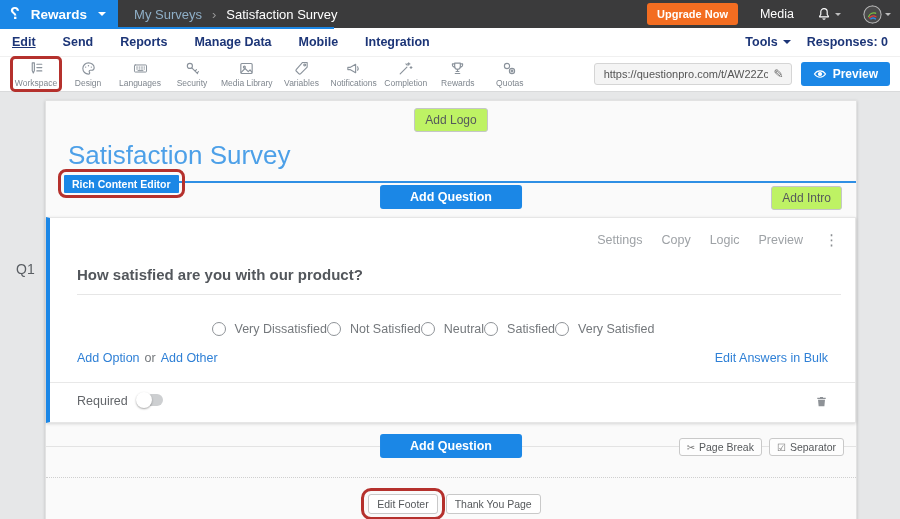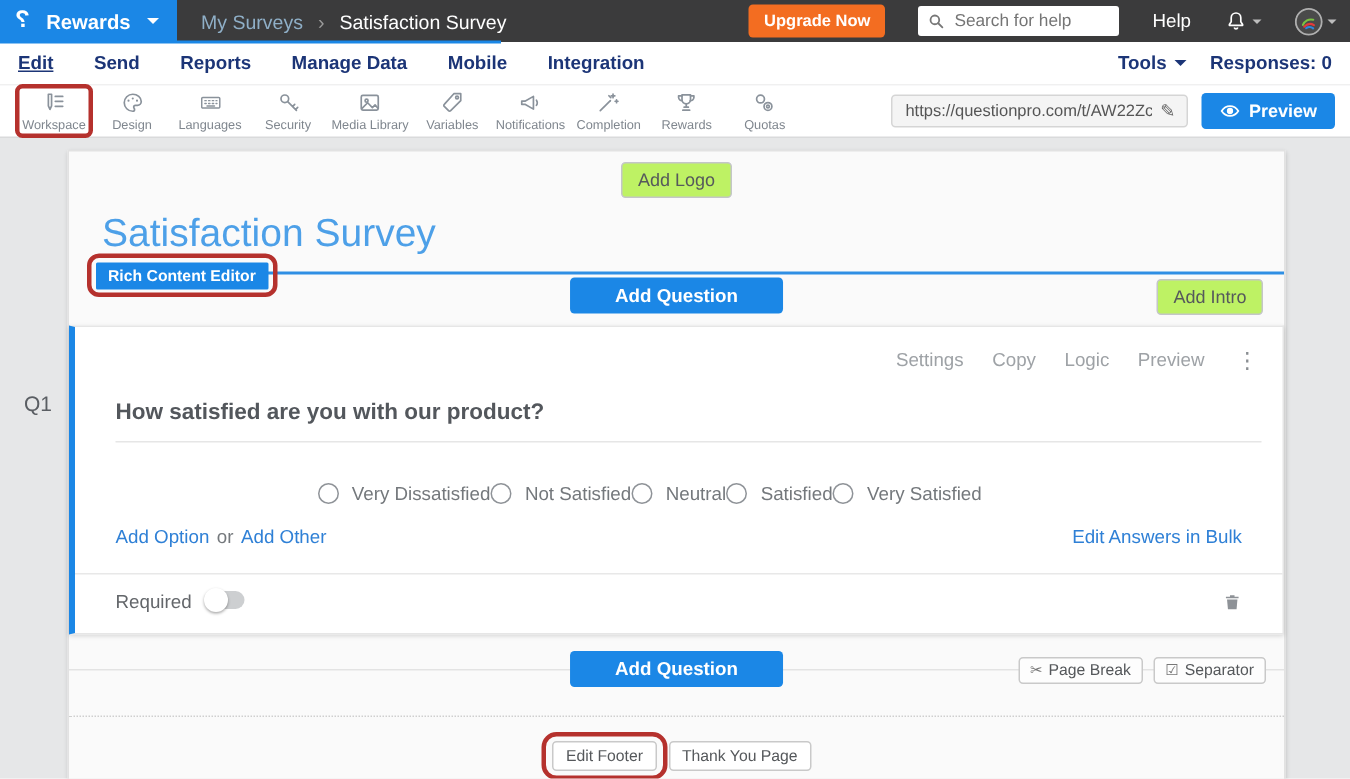--- a/index.html
+++ b/index.html
@@ -110,28 +110,21 @@
     <span class="product">Rewards</span>
     <span class="caret"></span>
   </div>
   <div class="breadcrumb">
     <span class="bc-parent">My Surveys</span>
     <span class="bc-sep">›</span>
     <span class="bc-cur">Satisfaction Survey</span>
   </div>
   <div class="topbar-right">
     <button class="upgrade">Upgrade Now</button>
-    <div class="searchbox">
-      <svg width="12" height="12" viewBox="0 0 24 24" fill="none" stroke="currentColor" stroke-width="2.4" stroke-linecap="round">
-          <circle cx="10.5" cy="10.5" r="5.8"></circle>
-          <path d="M15 15l5.5 5.5"></path>
-        </svg>
-      <input type="text" placeholder="Search for help" style="">
-    </div>
-    <span class="help">Help</span>
+    <span class="help">Media</span>
     <span class="icon-btn">
       <svg width="16" height="16" viewBox="0 0 24 24" fill="none" stroke="currentColor" stroke-width="1.7" stroke-linejoin="round">
           <path d="M12 4a4.8 4.8 0 0 0-4.8 4.8v4L5.4 15.4v.9h13.2v-.9l-1.8-2.6v-4A4.8 4.8 0 0 0 12 4z"></path>
           <path d="M10.2 18.6a1.9 1.9 0 0 0 3.6 0"></path>
         </svg>
       <span class="caret sm"></span>
     </span>
     <span class="icon-btn">
       <svg class="avatar" viewBox="0 0 22 22">
           <circle cx="11" cy="11" r="10" fill="#4A4A4A" stroke="#AFAFAF" stroke-width="1.4"></circle>

